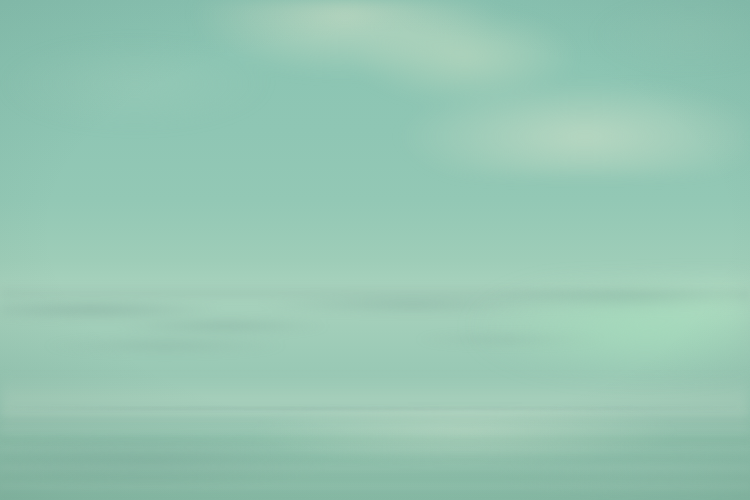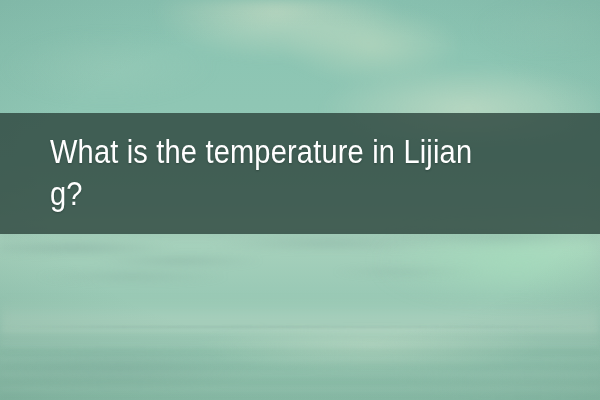--- a/index.html
+++ b/index.html
@@ -173,17 +173,14 @@
   <div class="photo">
     <div class="haze-sky"></div>
     <div class="clouds-streaks"></div>
     <div class="glow-right"></div>
     <div class="horizon-haze"></div>
     <div class="horizon-line"></div>
     <div class="water"></div>
     <div class="vignette"></div>
   </div>
 
-  <div class="caption-band">
-    <p class="caption-text">What is the temperature in Lijiang?</p>
-  </div>
 
 </div>
 
 </body></html>

